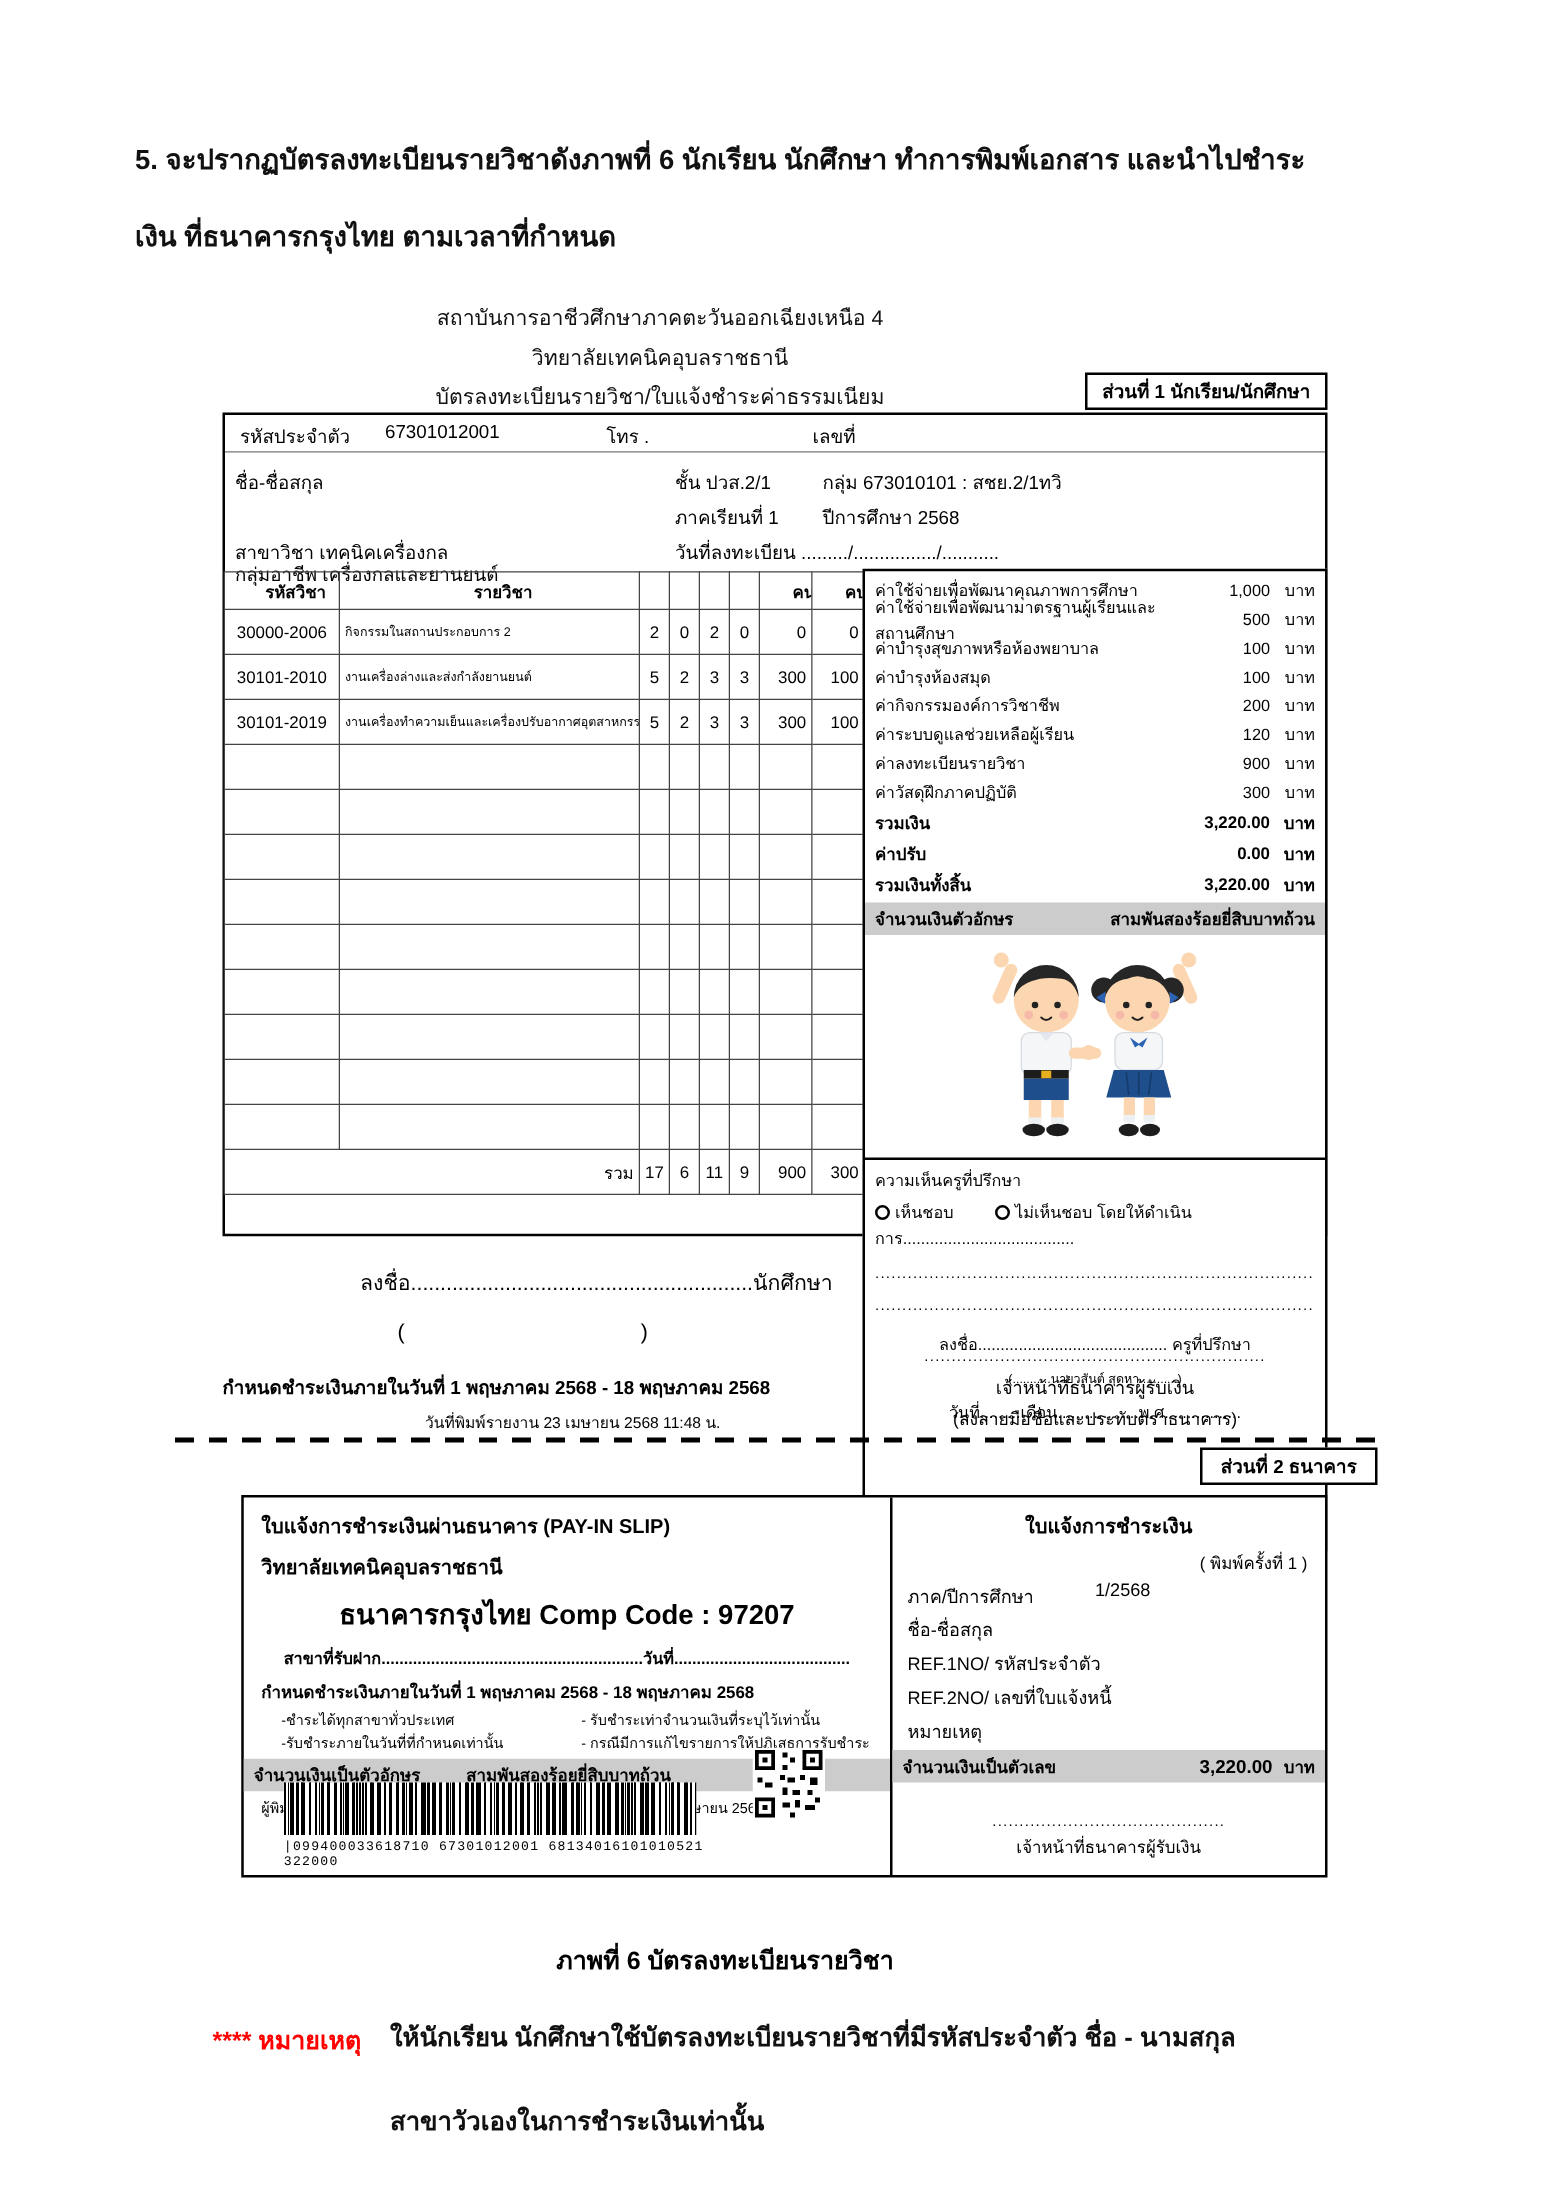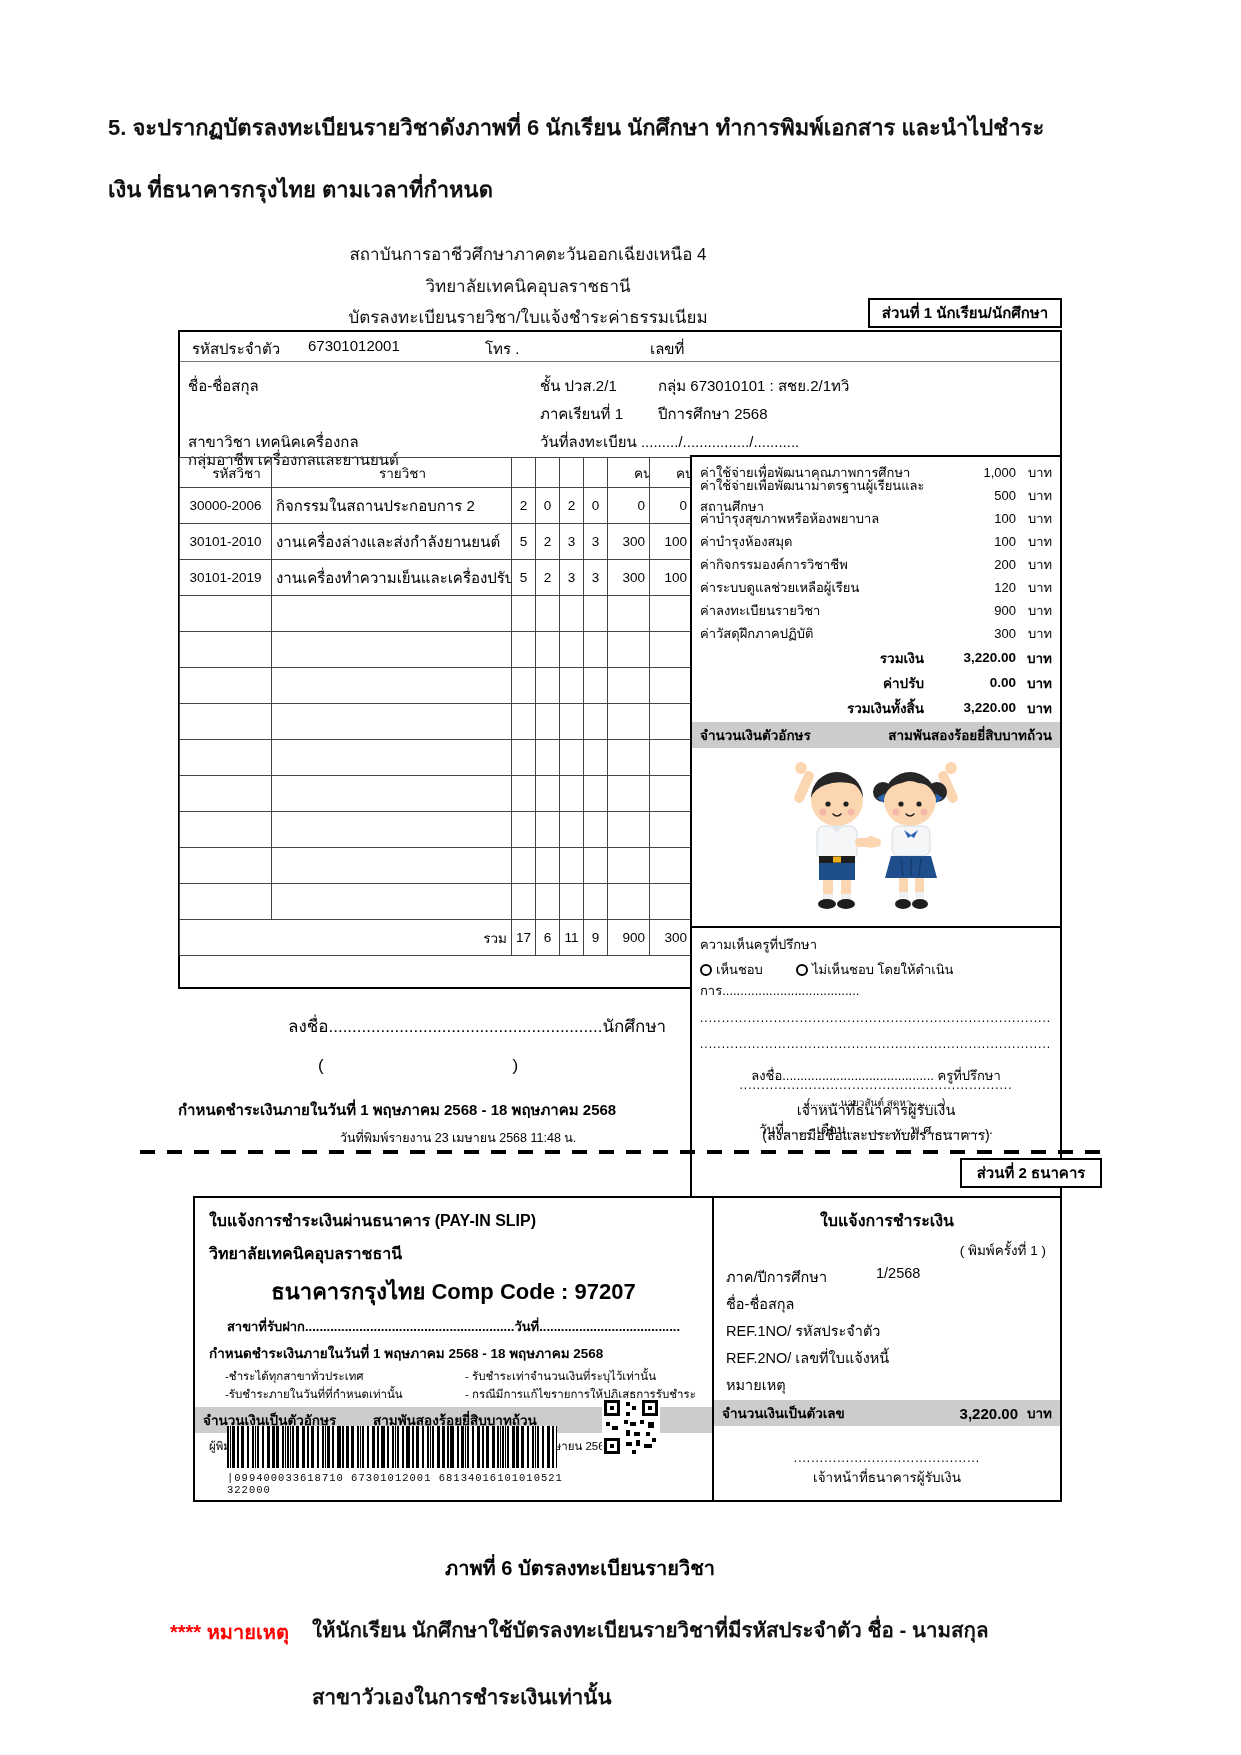--- a/index.html
+++ b/index.html
@@ -21,34 +21,34 @@
     border:2px solid #000; font-size:15px; font-weight:bold;
     display:flex; align-items:center; justify-content:center; background:#fff;
   }
 
   .main-box { border:2px solid #000; background:#fff; }
   .row1 { position:absolute; left:0; top:0; width:100%; height:30px; border-bottom:1px solid #777; font-size:15px; }
   .info-line { position:absolute; font-size:15px; }
 
   table.courses { border-collapse:collapse; table-layout:fixed; width:512px; font-size:13.5px; }
   table.courses th, table.courses td { border:1px solid #444; height:36px; padding:0 4px; overflow:hidden; white-space:nowrap; }
-  table.courses th { font-weight:normal; height:30px; text-align:center;padding-left:26px; }
+  table.courses th { font-weight:bold; height:30px; text-align:center;padding-left:26px; }
   td.code { text-align:center; }
   td.num { text-align:center; }
   td.numr { text-align:right; }
-  td.name { font-size:15px; }
+  td.name { font-size:10px; }
   td.sum-label { text-align:right; border-left:1px solid #444; padding-right:10px; }
 
   .fee-box { border:2px solid #000; background:#fff; }
   .fee-line { display:flex; align-items:center; height:23px; font-size:13px; padding:0 8px; }
   .fee-line .lbl { flex:1; }
   .fee-line .amt { width:66px; text-align:right; }
   .fee-line .unit { width:36px; text-align:right; }
   .fee-total { display:flex; align-items:center; height:25px; font-size:13.5px; font-weight:bold; padding:0 8px; }
-  .fee-total .lbl { flex:1; text-align:right; padding-right:14px; }
+  .fee-total .lbl { flex:1; text-align:left; padding-right:14px; }
   .fee-total .amt { width:78px; text-align:right; }
   .fee-total .unit { width:36px; text-align:right; }
   .gray-row { background:#cccccc; display:flex; align-items:center; height:26px; font-weight:bold; font-size:13.5px; padding:0 8px; }
   .gray-row .lbl { flex:1; }
 
   .advisor { border-top:2px solid #000; padding:6px 8px; font-size:13px; }
   .radio { display:inline-block; width:12px; height:12px; border:2px solid #000; border-radius:50%; vertical-align:-2px; margin-right:4px; }
   .dots { font-size:12px; letter-spacing:1px; overflow:hidden; white-space:nowrap; }
 
   .payin { border:2px solid #000; display:flex; background:#fff; }

